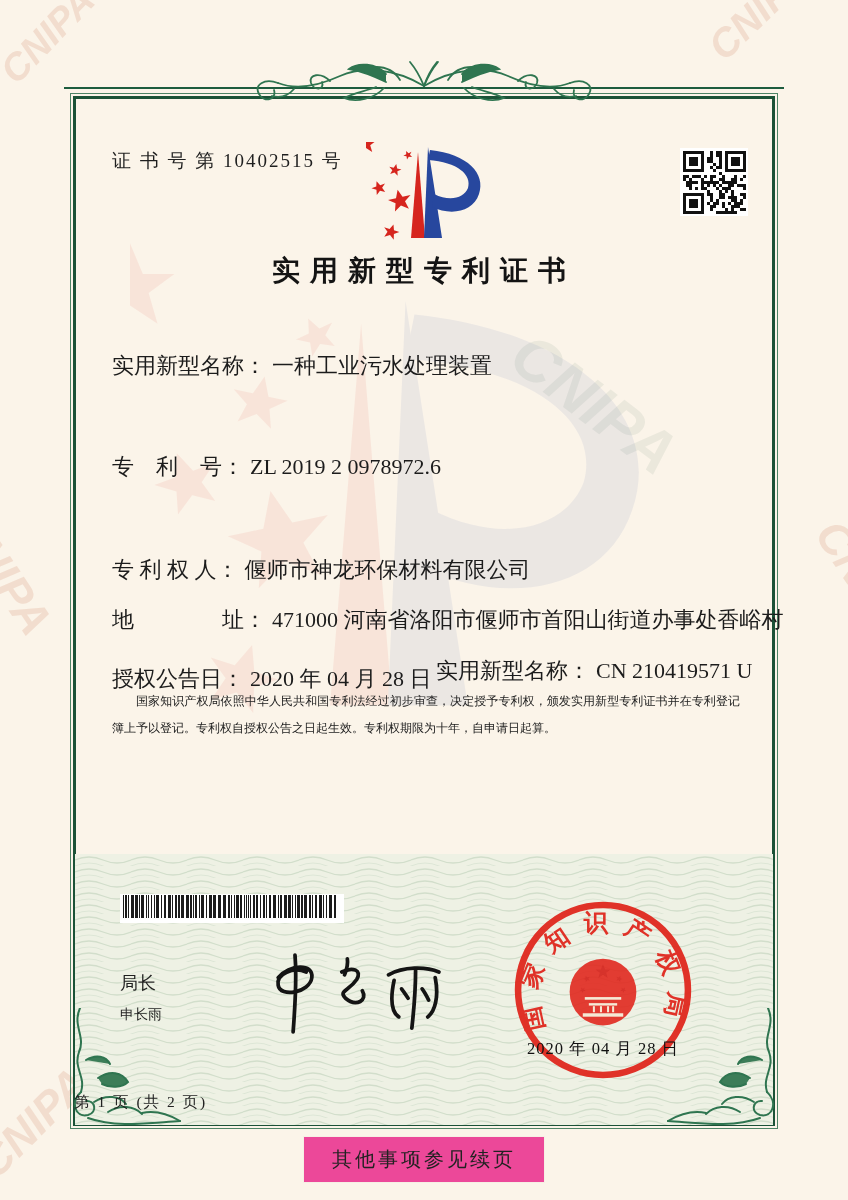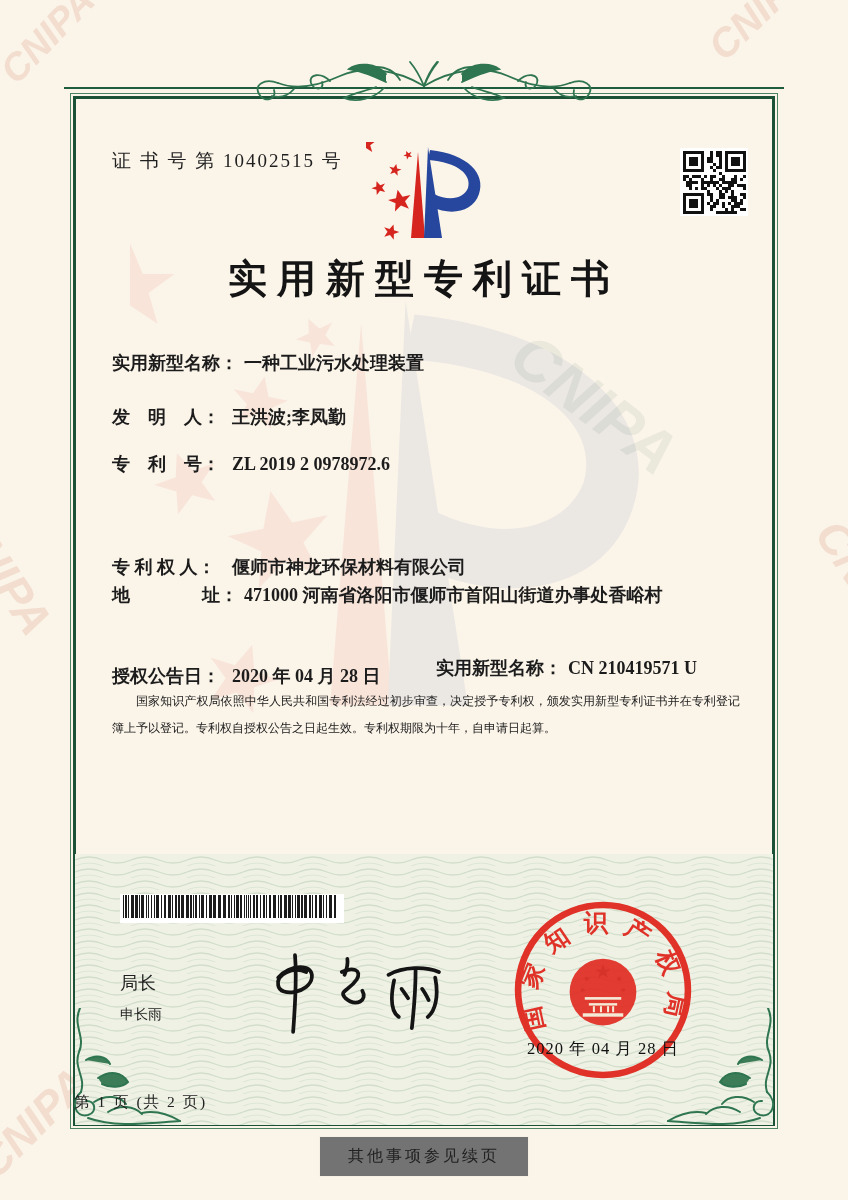--- a/index.html
+++ b/index.html
@@ -18,26 +18,26 @@
   .wm-gray{color:#ebe8dc;}
   
   .orn-line{position:absolute;left:64px;top:87px;width:720px;height:2px;background:#1d5c3e;z-index:2;}
   
   .frame{position:absolute;left:70px;top:93px;width:706px;height:1034px;
          border:1px solid #4e8466;z-index:2;}
   .frame-inner{position:absolute;left:2px;top:2px;right:2px;bottom:2px;border:3px solid #1b5237;}
   
   .certno{position:absolute;left:112px;top:148px;font-size:19px;letter-spacing:2px;z-index:4;text-align:center;}
   .title{position:absolute;left:0;top:252px;width:848px;text-align:center;
-         font-size:39px;font-weight:bold;letter-spacing:10px;color:#141414;z-index:4;}
+         font-size:28px;font-weight:bold;letter-spacing:10px;color:#141414;z-index:4;}
   .qrbox{position:absolute;left:680px;top:148px;width:68px;height:68px;background:#fff;
          padding:0;z-index:4;}
   .qrbox svg{position:absolute;left:3px;top:3px;}
   
-  .row{position:absolute;left:112px;font-size:18px;white-space:nowrap;z-index:4;color:#1c1c1c;font-weight:bold;}
+  .row{position:absolute;left:112px;font-size:22px;white-space:nowrap;z-index:4;color:#1c1c1c;}
   .row .lab{display:inline-block;min-width:114px;}
   .row .val{margin-left:6px;}
   
   .paras{position:absolute;left:112px;top:688px;width:628px;font-size:12px;
          line-height:26.5px;text-align:justify;z-index:4;color:#222;}
   .paras p{margin:0;text-indent:2em;}
   
   .wavezone{position:absolute;left:75px;top:854px;width:698px;height:271px;z-index:2;}
   
   .dir-label{position:absolute;left:120px;top:971px;font-size:18px;z-index:5;}
@@ -45,21 +45,21 @@
   .sig{position:absolute;left:252px;top:944px;z-index:5;}
   .barcode{position:absolute;left:120px;top:894px;background:#fff;padding:1px 3px;z-index:5;}
   
   .seal{position:absolute;left:512px;top:899px;width:182px;height:182px;z-index:6;opacity:.93;}
   .seal-date{position:absolute;left:512px;top:1038px;width:182px;text-align:center;
              font-size:16.5px;color:#111;letter-spacing:1px;z-index:7;white-space:nowrap;}
   
   .pageinfo{position:absolute;left:74px;top:1092px;width:700px;text-align:left;
             font-size:15.5px;letter-spacing:2px;z-index:5;color:#222;}
   .contnote{position:absolute;left:50%;top:1137px;transform:translateX(-50%);
-            background:#737373;padding:9px 28px;font-size:16px;letter-spacing:3px;
+            background:#ec4899;padding:9px 28px;font-size:20px;letter-spacing:3px;
             z-index:5;color:#222;box-shadow:0 0 0 1px rgba(0,0,0,0.02);}
   .corner{position:absolute;z-index:3;}
   .logo{position:absolute;left:366px;top:142px;z-index:4;}
   .wm-logo{position:absolute;left:130px;top:200px;width:560px;height:620px;opacity:.07;z-index:1;}
 </style>
 </head>
 <body>
 
 <div class="page">
 
@@ -375,30 +375,27 @@
           <rect x="51" y="60" width="3" height="3"></rect>
         </g>
     </svg>
   </div>
 
   <div class="title">实用新型专利证书</div>
 
   <div class="row" style="top:351px;">
     <span class="lab">实用新型名称：</span><span class="val">一种工业污水处理装置</span>
   </div>
-  <div class="row" style="top:405px;">
-    <span class="lab">发　明　人：</span><span class="val">王洪波;李凤勤</span>
-  </div>
   <div class="row" style="top:452px;">
     <span class="lab">专　利　号：</span><span class="val">ZL 2019 2 0978972.6</span>
   </div>
   <div class="row" style="top:555px;">
     <span class="lab">专 利 权 人：</span><span class="val">偃师市神龙环保材料有限公司</span>
   </div>
-  <div class="row" style="top:583px;">
+  <div class="row" style="top:605px;">
     <span class="lab">地　　　　址：</span><span class="val">471000 河南省洛阳市偃师市首阳山街道办事处香峪村</span>
   </div>
   <div class="row" style="top:664px;">
     <span class="lab">授权公告日：</span><span class="val">2020 年 04 月 28 日</span>
   </div>
   <div class="row" style="top:656px;left:436px;">
     <span class="lab" style="min-width:0;">实用新型名称：</span><span class="val">CN 210419571 U</span>
   </div>
 
   <div class="paras">

